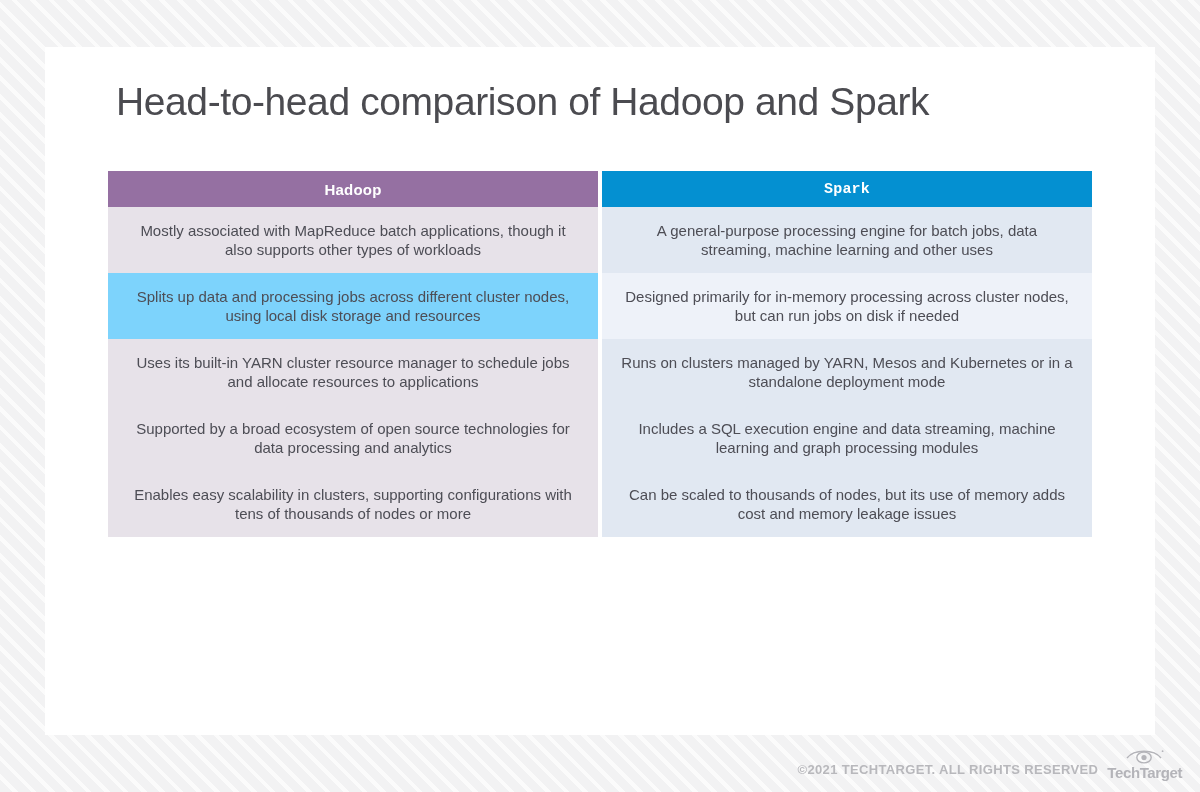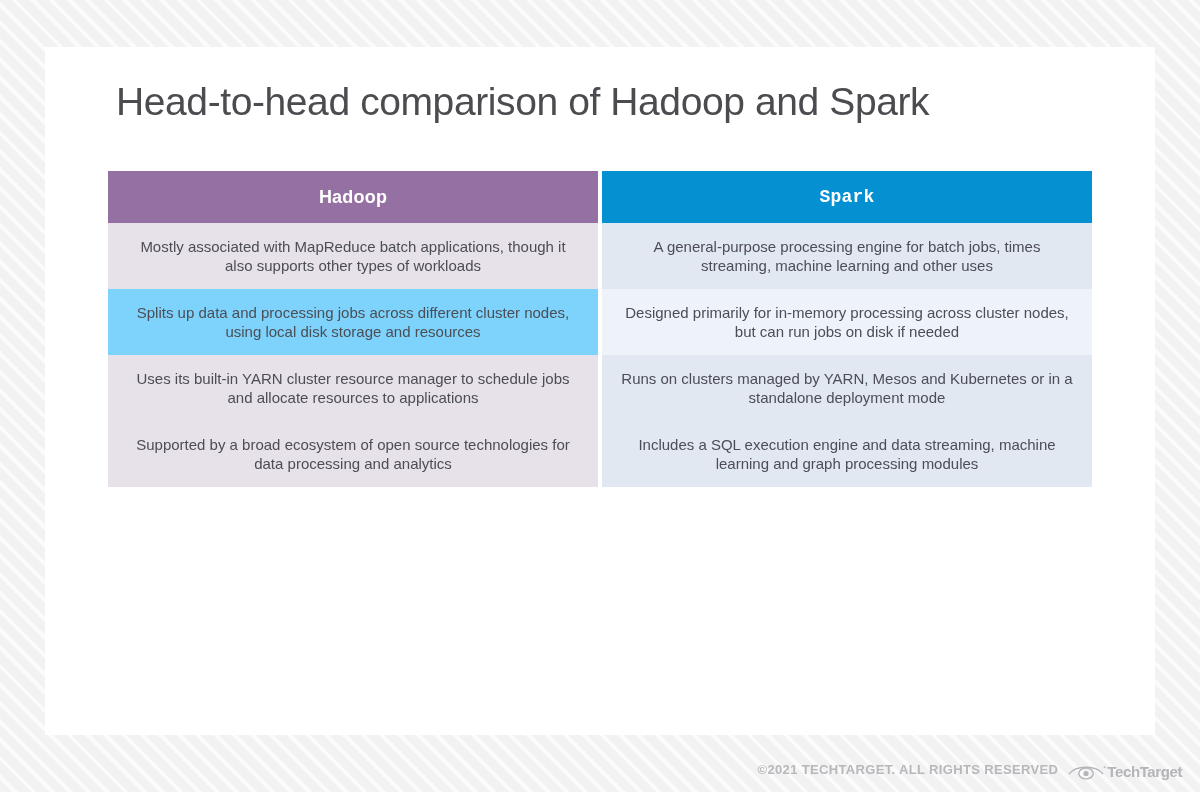--- a/index.html
+++ b/index.html
@@ -53,27 +53,27 @@
     left: 63px;            
     top: 124px;            
     width: 984px;
     border-collapse: collapse;
     table-layout: fixed;
   }
   #comparison-table col.col-gap { width: 4px; }
 
   .th-cell {
     height: 36px;
-    font-size: 18px;
+    font-size: 15px;
     font-weight: bold;
     color: #ffffff;
     text-align: center;
     vertical-align: middle;
     letter-spacing: 0.2px;
-    padding: 8px;
+    padding: 0;
   }
   .th-hadoop { background: #9570a2; }
   .th-spark  { background: #0490d1; font-family: Liberation Mono, monospace; }
   .gap-cell  { background: #ffffff; padding: 0; border: none; }
 
   .td-cell {
     height: 66px;
     padding: 0 18px;
     font-size: 15px;
     line-height: 1.28;
@@ -98,21 +98,22 @@
   #copyright-text {
     font-size: 13px;
     color: #b8b8bc;
     letter-spacing: 0.35px;
     white-space: nowrap;
     padding-bottom: 3px;
     font-weight: bold;
   }
   #techtarget-logo {
     display: flex;
-    flex-direction: row;
+    flex-direction: column;
+    align-items: center;
     line-height: 1;
   }
   #techtarget-wordmark {
     font-size: 15px;
     font-weight: bold;
     color: #b4b4b9;
     letter-spacing: -0.4px;
     margin-top: 1px;
   }
 </style>
@@ -133,36 +134,41 @@
       <tr>
         <th class="th-cell th-hadoop">Hadoop</th>
         <th class="gap-cell"></th>
         <th class="th-cell th-spark">Spark</th>
       </tr>
     </thead>
     <tbody>
       <tr>
         <td class="td-cell h-odd">Mostly associated with MapReduce batch applications, though it also supports other types of workloads</td>
         <td class="gap-cell"></td>
-        <td class="td-cell s-odd">A general-purpose processing engine for batch jobs, times streaming, machine learning and other uses</td>
+        <td class="td-cell s-odd">A general-purpose processing engine for batch jobs, data streaming, machine learning and other uses</td>
       </tr>
       <tr>
         <td class="td-cell h-even">Splits up data and processing jobs across different cluster nodes, using local disk storage and resources</td>
         <td class="gap-cell"></td>
         <td class="td-cell s-even">Designed primarily for in-memory processing across cluster nodes, but can run jobs on disk if needed</td>
       </tr>
       <tr>
         <td class="td-cell h-odd">Uses its built-in YARN cluster resource manager to schedule jobs and allocate resources to applications</td>
         <td class="gap-cell"></td>
         <td class="td-cell s-odd">Runs on clusters managed by YARN, Mesos and Kubernetes or in a standalone deployment mode</td>
       </tr>
       <tr>
         <td class="td-cell h-odd">Supported by a broad ecosystem of open source technologies for data processing and analytics</td>
         <td class="gap-cell"></td>
         <td class="td-cell s-odd">Includes a SQL execution engine and data streaming, machine learning and graph processing modules</td>
+      </tr>
+      <tr>
+        <td class="td-cell h-odd">Enables easy scalability in clusters, supporting configurations with tens of thousands of nodes or more</td>
+        <td class="gap-cell"></td>
+        <td class="td-cell s-odd">Can be scaled to thousands of nodes, but its use of memory adds cost and memory leakage issues</td>
       </tr>
     </tbody>
   </table>
 
 </div>
 
 <div id="footer">
   <span id="copyright-text">©2021 TECHTARGET. ALL RIGHTS RESERVED</span>
   <div id="techtarget-logo">
     <svg width="40" height="17" viewBox="0 0 40 17" aria-hidden="true">

